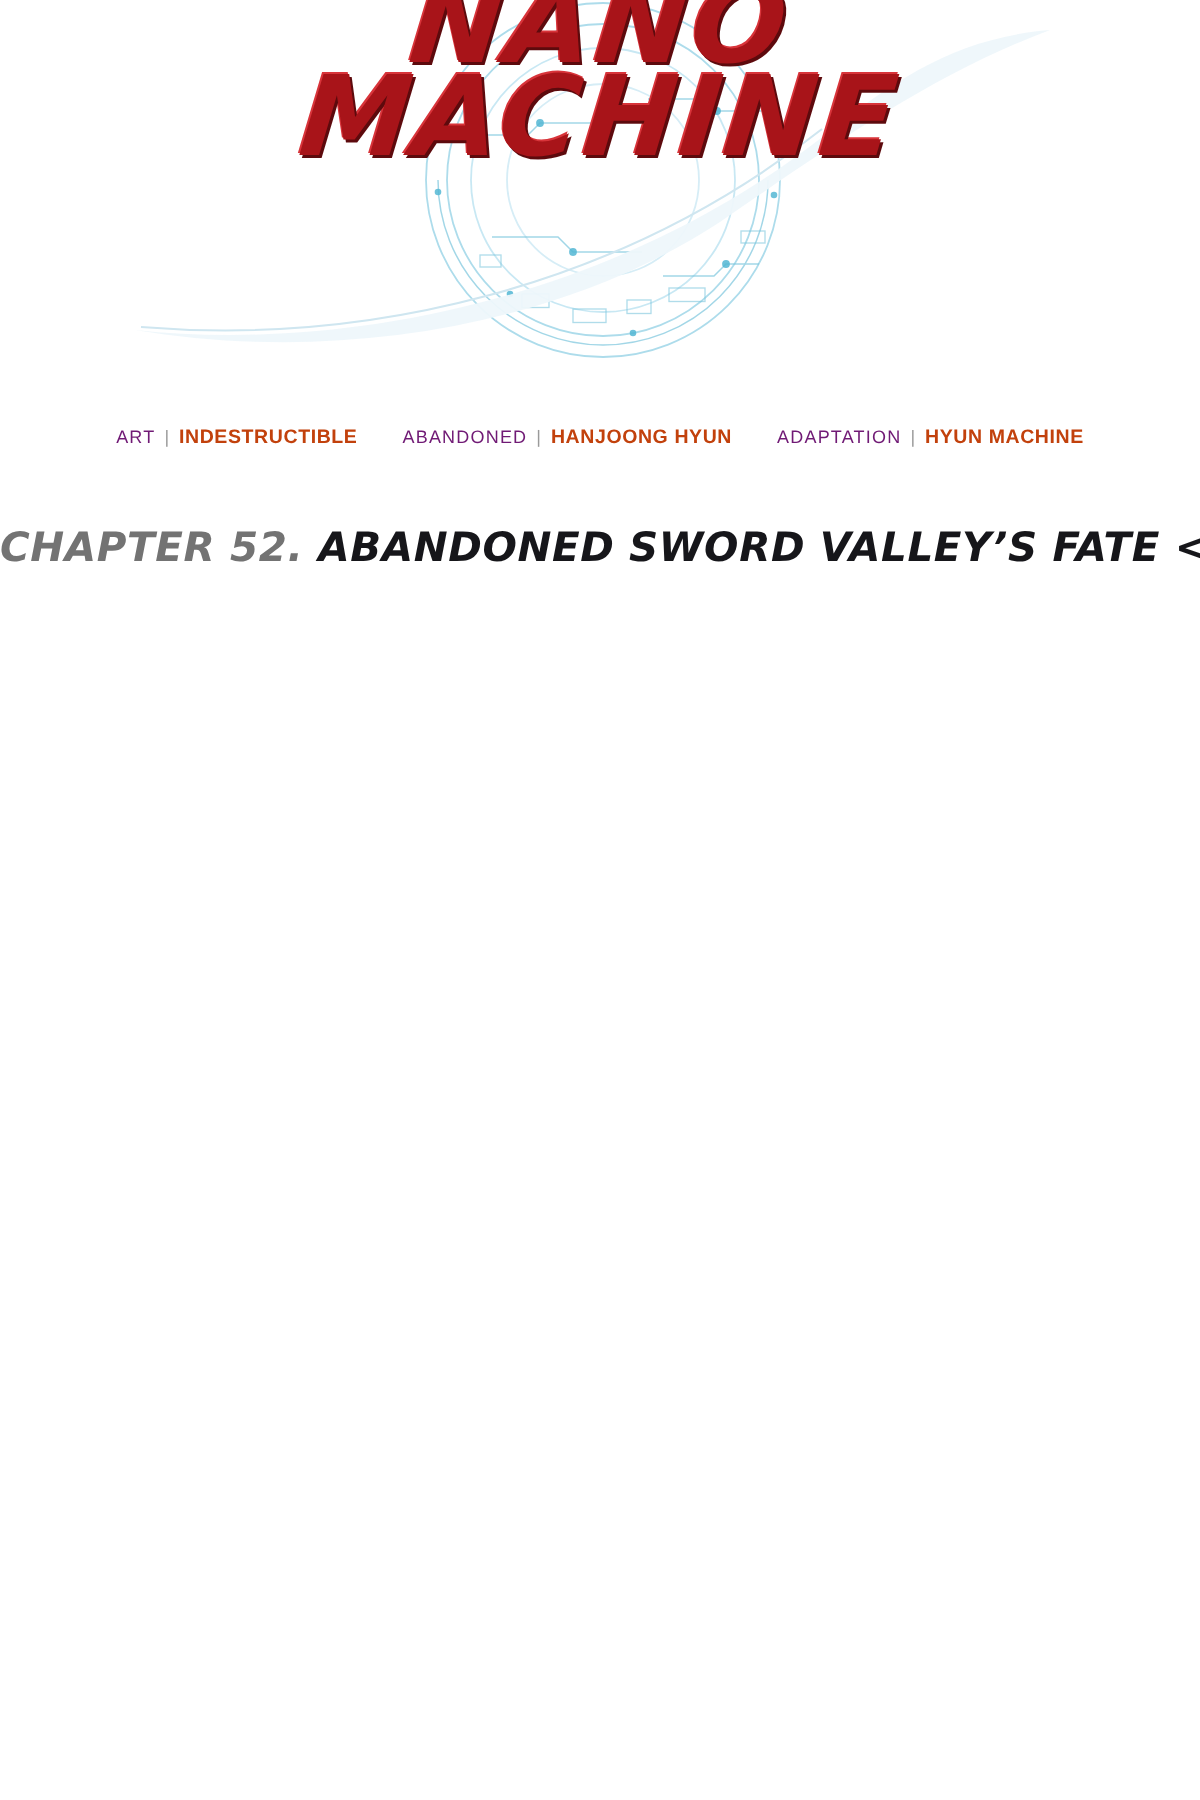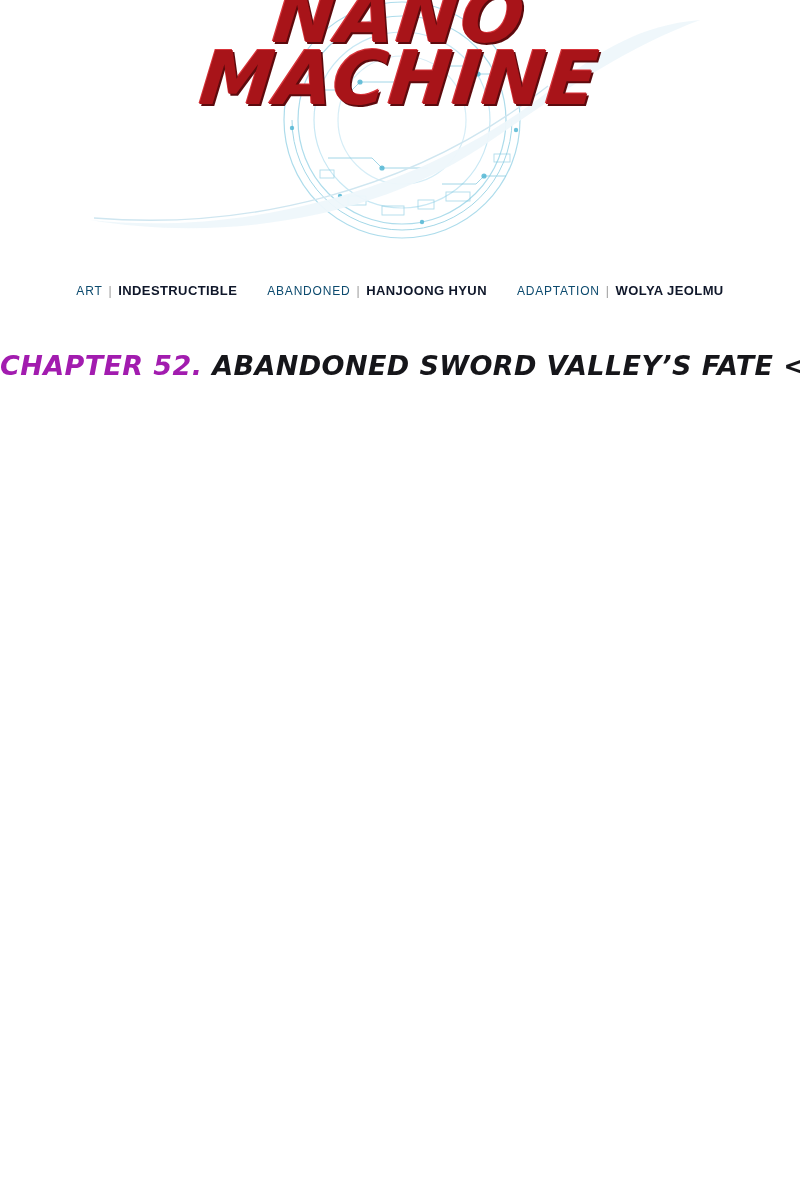--- a/index.html
+++ b/index.html
@@ -90,52 +90,52 @@
     font-size: 12.5px;
     letter-spacing: 0.6px;
   }
   .credit {
     display: flex;
     align-items: baseline;
     gap: 6px;
     white-space: nowrap;
   }
   .credit-role {
-    color: #0c4a6e;
+    color: #701a75;
     font-weight: normal;
     font-size: 12px;
     letter-spacing: 0.8px;
   }
   .credit-sep {
     color: #9a9a9a;
     font-size: 12px;
   }
   .credit-name {
-    color: #0f172a;
+    color: #c2410c;
     font-weight: bold;
     font-size: 13px;
     letter-spacing: 0.4px;
   }
 
   
   .chapter-heading {
     position: absolute;
     left: 0;
     top: 350px;
     width: 800px;
     text-align: center;
     font-family: "DejaVu Sans", sans-serif;
     font-size: 27px;
     font-weight: bold;
     font-style: italic;
     letter-spacing: 0.4px;
     white-space: nowrap;
   }
   .chapter-num {
-    color: #a21caf;
+    color: #737373;
     text-align: right;
   }
   .chapter-title {
     color: #16161a;
   }
 
   
   .body-blank {
     position: absolute;
     left: 0;
@@ -205,21 +205,21 @@
       <span class="credit-name">INDESTRUCTIBLE</span>
     </div>
     <div class="credit">
       <span class="credit-role">ABANDONED</span>
       <span class="credit-sep">|</span>
       <span class="credit-name">HANJOONG HYUN</span>
     </div>
     <div class="credit">
       <span class="credit-role">ADAPTATION</span>
       <span class="credit-sep">|</span>
-      <span class="credit-name">WOLYA JEOLMU</span>
+      <span class="credit-name">HYUN MACHINE</span>
     </div>
   </div>
 
   <div class="chapter-heading">
     <span class="chapter-num">CHAPTER 52.</span>
     <span class="chapter-title">ABANDONED SWORD VALLEY’S FATE &lt;2&gt;</span>
   </div>
 
   <div class="body-blank"></div>
 

